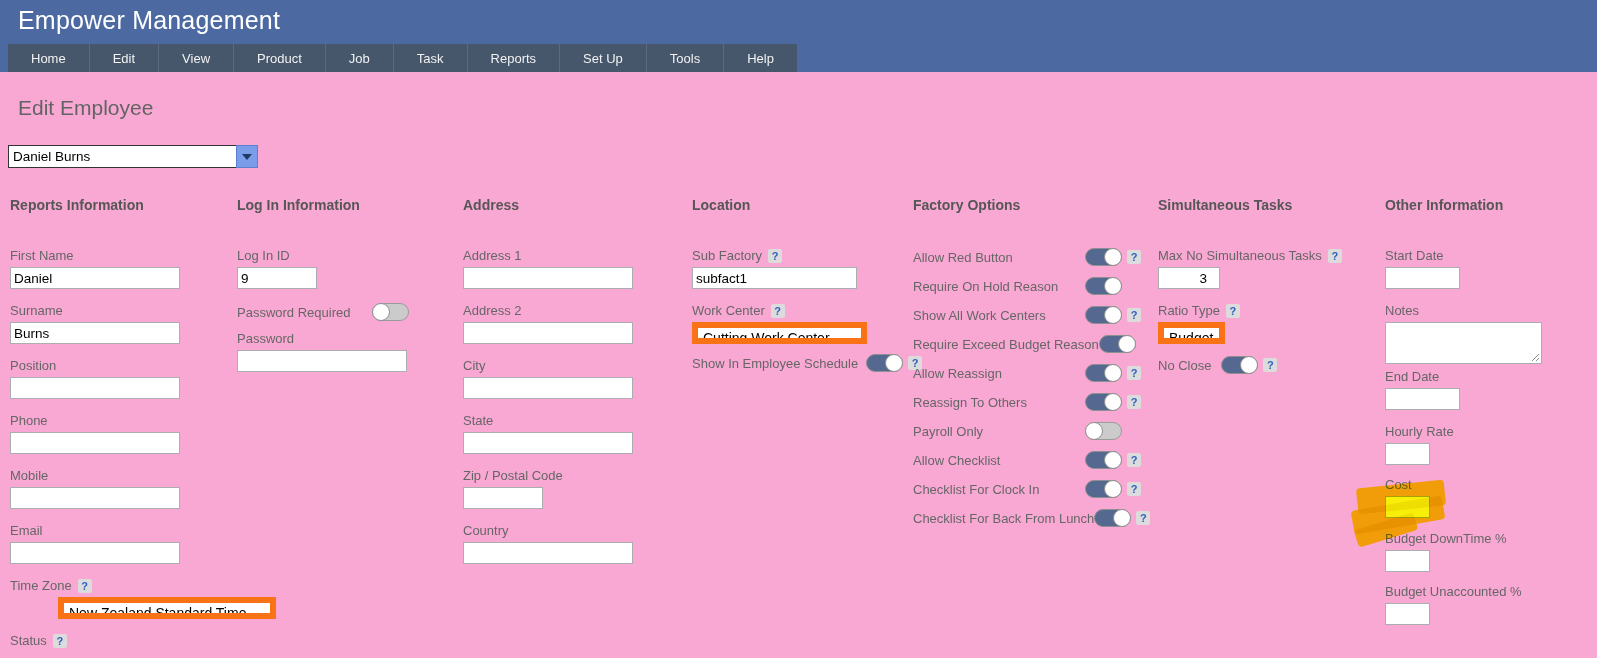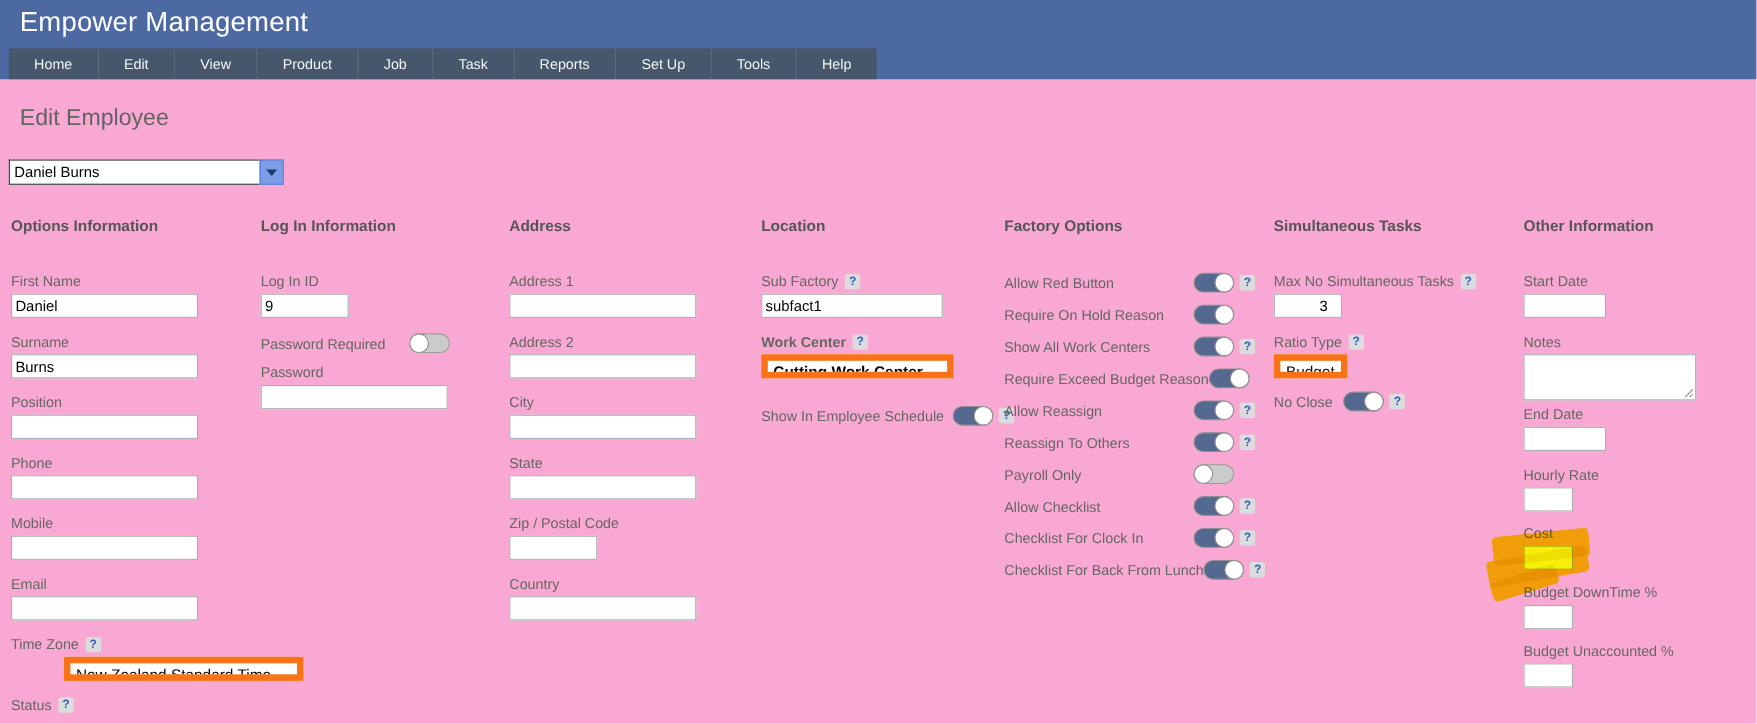--- a/index.html
+++ b/index.html
@@ -79,21 +79,21 @@
 
   <div class="page-title">Edit Employee</div>
   <div class="combo">
     <div class="combo-text">Daniel Burns</div>
     <div class="combo-btn">
       <span class="tri-down"></span>
     </div>
   </div>
 
   <div class="col" style="left:10px;">
-    <div class="sec-title">Options Information</div>
+    <div class="sec-title">Reports Information</div>
     <div class="fgroup">
       <div class="flabel">First Name</div>
       <input class="tbox" value="Daniel" style="">
     </div>
     <div class="fgroup">
       <div class="flabel">Surname</div>
       <input class="tbox" value="Burns" style="">
     </div>
     <div class="fgroup">
       <div class="flabel">Position</div>
@@ -172,21 +172,21 @@
 
   <div class="col" style="left:692px;">
     <div class="sec-title">Location</div>
     <div class="fgroup">
       <div class="flabel">
         <span>Sub Factory</span>
         <span class="help"></span>
       </div>
       <input class="tbox w165" value="subfact1" style="">
     </div>
-    <div class="fgroup" style="margin-bottom:24px;font-weight:bold;">
+    <div class="fgroup" style="margin-bottom:9px;">
       <div class="flabel">
         <span>Work Center</span>
         <span class="help"></span>
       </div>
       <div class="selbox" style="width:175px;">Cutting Work Center</div>
     </div>
     <div class="trow">
       <span class="tlabel" style="margin-right:8px;">Show In Employee Schedule</span>
       <span class="toggle on">
           <span class="knob"></span>

